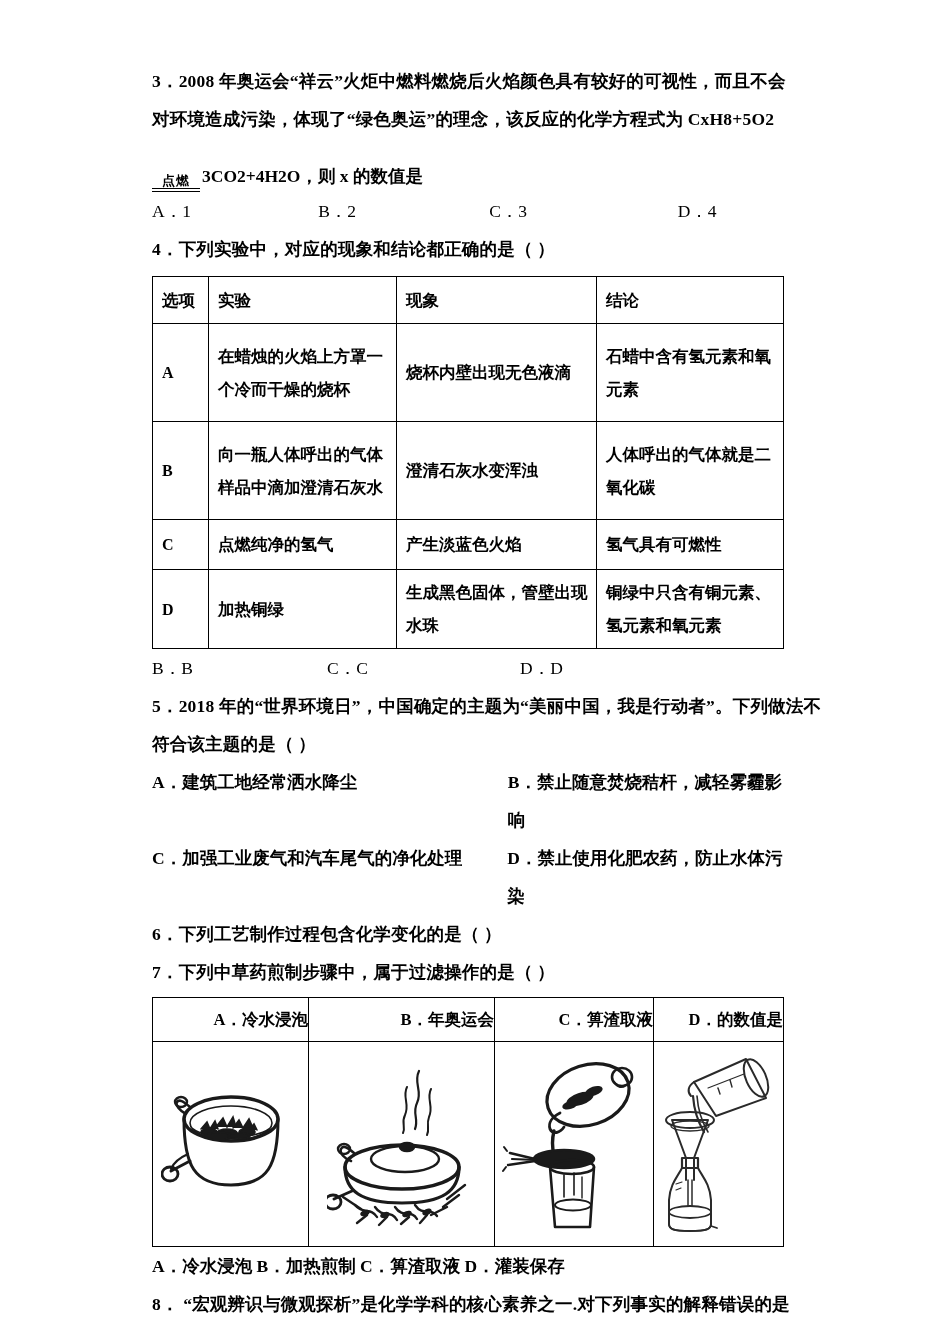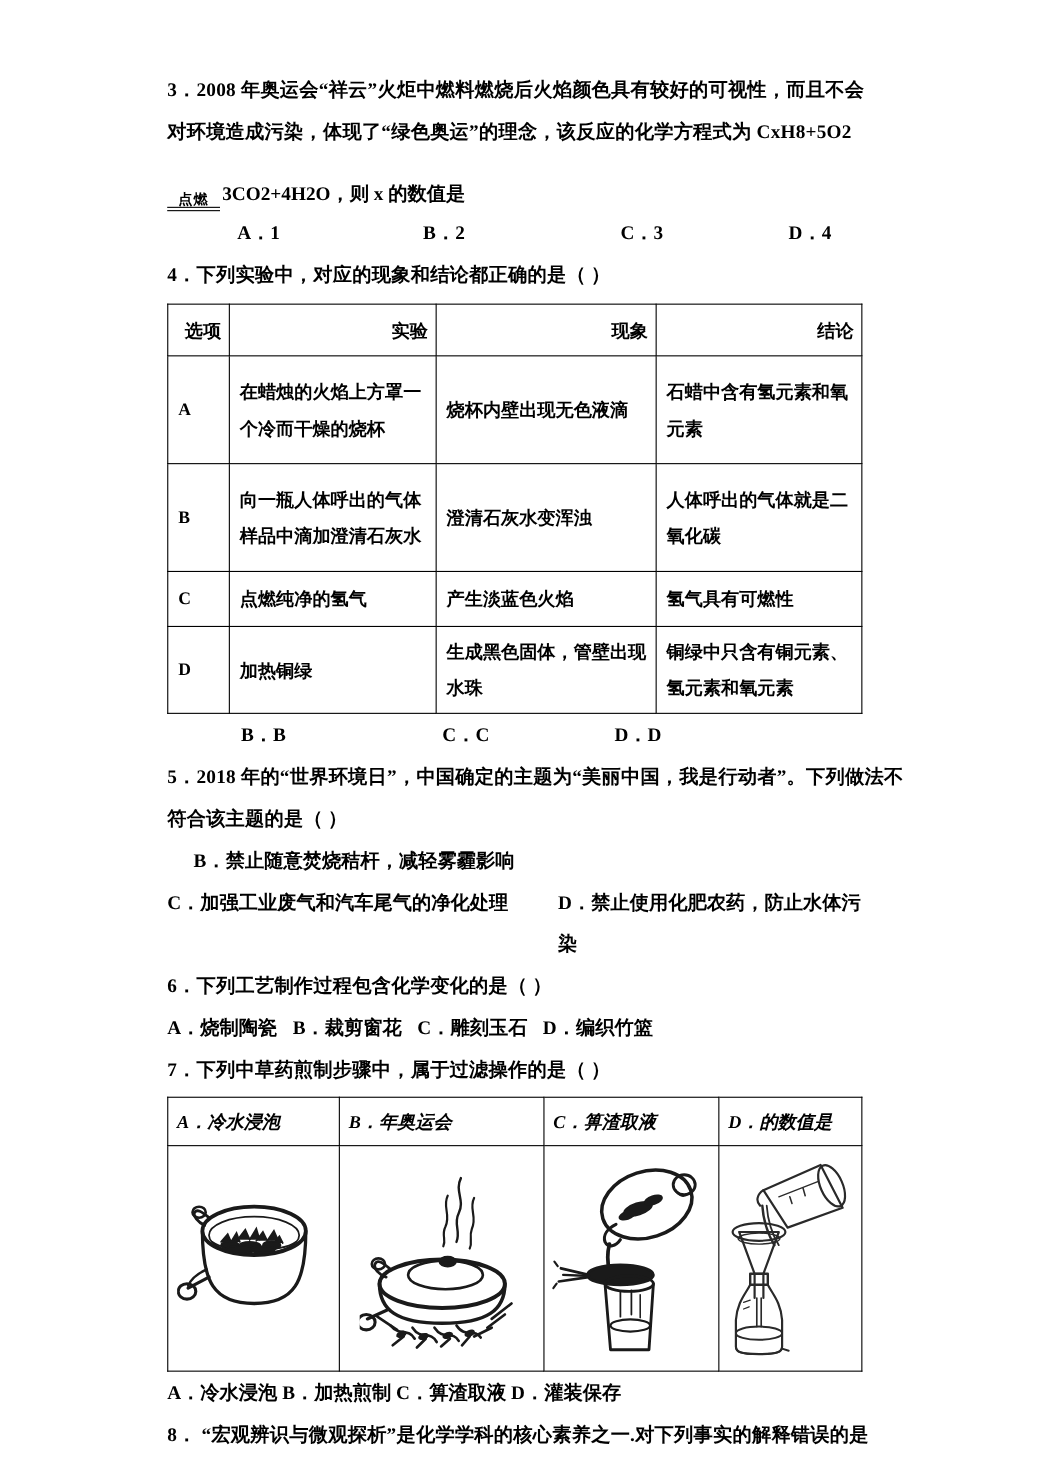--- a/index.html
+++ b/index.html
@@ -69,23 +69,22 @@
   .rxn-tail {
     font-size: 17.5px;
     font-weight: bold;
     padding-bottom: 1px;
   }
 
   
   .opts4 {
     display: flex;
     font-size: 17.5px;
-    font-weight: bold;
+    font-weight: normal;
     line-height: 38px;
-    text-align: center;
   }
   .opts4 > span { display: inline-block; }
   .opts4 .c1 { width: 170px; }
   .opts4 .c2 { width: 175px; }
   .opts4 .c3 { width: 193px; }
   .opts4 .c4 { width: 120px; }
 
   .opts2 {
     display: flex;
     font-size: 17.5px;
@@ -122,47 +121,46 @@
   table.exp .col-opt { width: 56px; }
   table.exp .col-exp { width: 188px; }
   table.exp .col-phe { width: 200px; }
   table.exp .col-con { width: 187px; }
   table.exp td.letter {
     text-align: left;
     font-size: 16px;
     font-family: "Liberation Serif", serif;
     padding-left: 9px;
   }
-  .r-head td { height: 47px; text-align: right; }
+  .r-head td { height: 47px; }
   .r-a td { height: 98px; }
   .r-b td { height: 98px; }
   .r-c td { height: 50px; }
   .r-d td { height: 78px; }
 
   
   table.pics {
     border-collapse: collapse;
     width: 631px;
     margin-top: 6px;
     table-layout: fixed;
   }
   table.pics td {
     border: 1.4px solid #000;
     padding: 0;
     vertical-align: middle;
     text-align: center;
   }
   table.pics td.hdr {
     height: 44px;
-    text-align: left;
+    text-align: right;
     padding-left: 8px;
     font-size: 16.5px;
     font-weight: bold;
     font-family: "Liberation Serif", serif;
-    font-style: italic;
   }
   table.pics td.pic { height: 205px; }
   .pc1 { width: 156px; }
   .pc2 { width: 186px; }
   .pc3 { width: 159px; }
   .pc4 { width: 130px; }
 
   .pic svg { display: block; margin: 0 auto; }
 </style>
 </head>
@@ -233,31 +231,29 @@
 
   <div class="opts4">
     <span class="c2">B．B</span>
     <span class="c3">C．C</span>
     <span class="c4">D．D</span>
   </div>
 
   <div class="qline">5．2018 年的“世界环境日”，中国确定的主题为“美丽中国，我是行动者”。下列做法不</div>
   <div class="qline">符合该主题的是（ ）</div>
   <div class="opts2">
+    <span class="h1">A．建筑工地经常洒水降尘</span>
     <span class="h2">B．禁止随意焚烧秸杆，减轻雾霾影响</span>
   </div>
   <div class="opts2">
     <span class="h1">C．加强工业废气和汽车尾气的净化处理</span>
     <span class="h2">D．禁止使用化肥农药，防止水体污染</span>
   </div>
 
   <div class="qline">6．下列工艺制作过程包含化学变化的是（      ）</div>
-  <div class="opts-inline">
-    <span>A．烧制陶瓷</span><span class="gap"></span><span>B．裁剪窗花</span><span class="gap"></span><span>C．雕刻玉石</span><span class="gap"></span><span>D．编织竹篮</span>
-  </div>
 
   <div class="qline">7．下列中草药煎制步骤中，属于过滤操作的是（      ）</div>
 
   <table class="pics">
     <colgroup>
         <col class="pc1">
         <col class="pc2">
         <col class="pc3">
         <col class="pc4">
       </colgroup>

